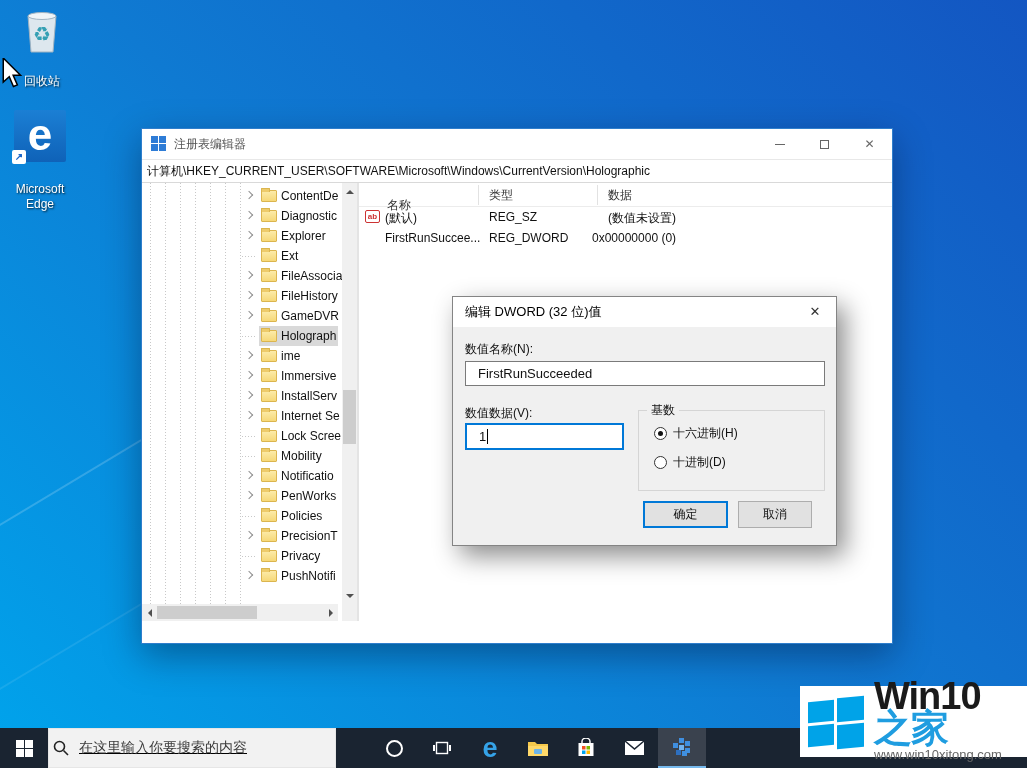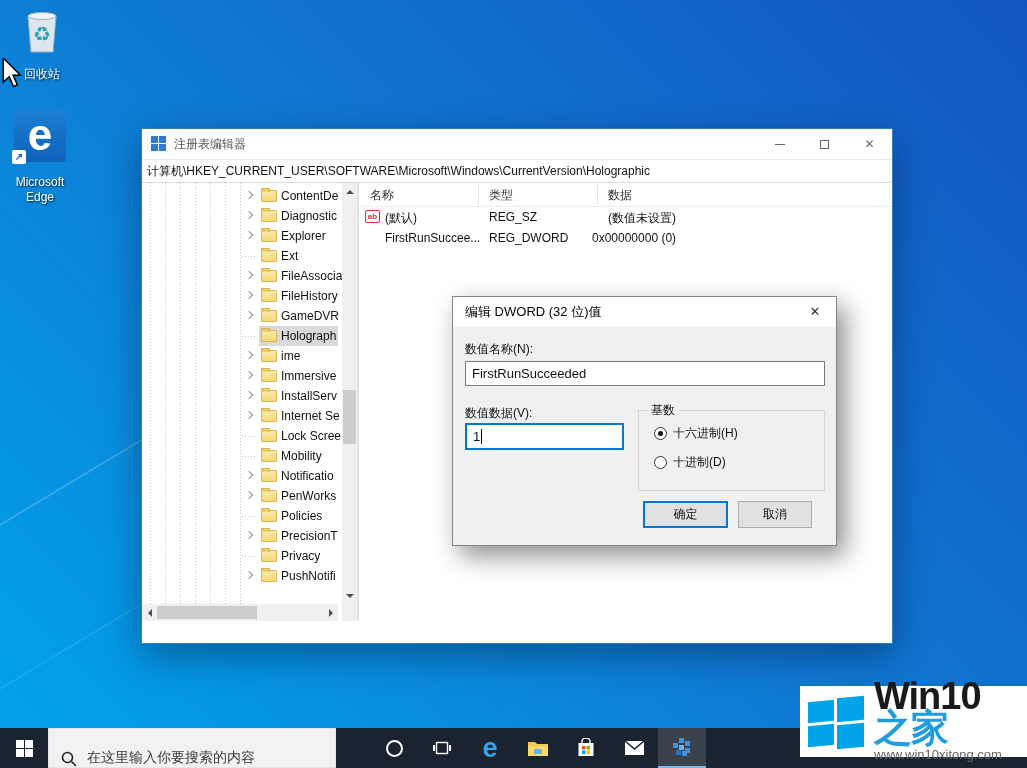--- a/index.html
+++ b/index.html
@@ -5,21 +5,21 @@
   * { margin:0; padding:0; box-sizing:border-box; }
   body { background:#000; font-family:"Liberation Sans", sans-serif; }
   .screen { position:relative; width:1027px; height:768px; overflow:hidden;
     background:linear-gradient(45deg,#00a4ec 0%,#0f7ad2 48%,#1356c2 100%); }
   .ray { position:absolute; background:rgba(255,255,255,.18); height:2px; transform-origin:left center; pointer-events:none; }
   .ray1 { left:-60px; top:560px; width:640px; transform:rotate(-31deg); }
   .ray2 { left:-120px; top:760px; width:900px; transform:rotate(-31deg); opacity:.5; }
 
   
   .desk-icon { position:absolute; width:76px; text-align:center; color:#fff; font-size:12px; }
-  .desk-icon .lbl { text-shadow:1px 1px 2px rgba(0,0,0,.8); line-height:15px; display:block; margin-top:13px; }
+  .desk-icon .lbl { text-shadow:1px 1px 2px rgba(0,0,0,.8); line-height:15px; display:block; margin-top:20px; }
   .bin-art { width:44px; height:46px; margin:0 auto; position:relative; }
   .edge-tile { width:52px; height:52px; margin:0 auto; background:linear-gradient(180deg,#1b7fd4,#0f62b8); border-radius:2px;
     color:#fff; font-size:44px; font-weight:bold; line-height:50px; position:relative; }
   .shortcut-arrow { position:absolute; left:-2px; bottom:-2px; width:14px; height:14px; background:#fff; border-radius:2px;
     font-size:10px; line-height:14px; color:#1b66c9; font-weight:bold; }
 
   
   .cursor { position:absolute; left:2px; top:58px; z-index:60; }
 
   
@@ -84,43 +84,43 @@
   .ico-dword { background:#2d74c8; border-radius:2px; position:relative; }
   .ico-dword:before { content:""; position:absolute; left:2px; top:3px; width:11px; height:2px; background:rgba(255,255,255,.9);
     box-shadow:0 4px 0 rgba(255,255,255,.9); }
 
   
   .dialog { position:absolute; left:452px; top:296px; width:385px; height:250px; background:#f0f0f0;
     border:1px solid #848484; box-shadow:8px 10px 24px rgba(0,0,0,.45); z-index:20; }
   .dlg-title { height:30px; background:#fff; display:flex; align-items:center; padding-left:12px; font-size:13px; color:#000; }
   .dlg-close { margin-left:auto; width:42px; height:30px; text-align:center; line-height:30px; font-size:13px; color:#333; }
   .dlg-label { position:absolute; font-size:12px; color:#111; }
-  .field { position:absolute; background:#fff; font-size:13px; color:#111; display:flex; align-items:center; padding-left:6px; }
+  .field { position:absolute; background:#fff; font-size:13px; color:#111; display:flex; align-items:center; padding-left:12px; }
   .field-name { left:12px; top:64px; width:360px; height:25px; border:1px solid #7a7a7a; }
   .field-data { left:12px; top:126px; width:159px; height:27px; border:2px solid #0078d7; }
   .caret { width:1px; height:15px; background:#000; margin-left:1px; }
   .groupbox { position:absolute; left:185px; top:113px; width:187px; height:81px; border:1px solid #d5d5d5; }
   .groupbox .gb-label { position:absolute; top:-9px; left:8px; background:#f0f0f0; padding:0 4px; font-size:12px; color:#111; }
   .radio-row { position:absolute; left:15px; display:flex; align-items:center; font-size:12px; color:#111; }
   .radio { width:13px; height:13px; border:1px solid #333; border-radius:50%; background:#fff; margin-right:6px; position:relative; }
   .radio.checked:before { content:""; position:absolute; left:3px; top:3px; width:5px; height:5px; background:#111; border-radius:50%; }
   .dlg-btn { position:absolute; top:204px; height:27px; background:#e1e1e1; border:1px solid #adadad;
     font-size:12px; color:#111; text-align:center; line-height:25px; }
   .btn-ok { left:190px; width:85px; border:2px solid #0078d7; line-height:23px; }
   .btn-cancel { left:285px; width:74px; }
 
   
   .taskbar { position:absolute; left:0; bottom:0; width:1027px; height:40px; background:#1a2431; display:flex; z-index:40; }
   .tb-btn { width:48px; height:40px; display:flex; align-items:center; justify-content:center; flex:0 0 auto; }
   .start-logo { position:relative; width:17px; height:17px; }
   .start-logo span { position:absolute; width:8px; height:8px; background:#fff; }
   .start-logo span:nth-child(1){left:0;top:0;} .start-logo span:nth-child(2){right:0;top:0;}
   .start-logo span:nth-child(3){left:0;bottom:0;} .start-logo span:nth-child(4){right:0;bottom:0;}
-  .searchbox { width:288px; height:40px; background:#f2f2f2; border:1px solid #e6e6e6; display:flex; align-items:flex-end;
-    padding-left:12px; flex:0 0 auto; }
+  .searchbox { width:288px; height:40px; background:#f2f2f2; border:1px solid #e6e6e6; display:flex; align-items:center;
+    padding-left:4px; flex:0 0 auto;text-decoration:underline; }
   .searchbox .ph { font-size:14px; color:#3c3c3c; margin-left:10px; }
   .tb-gap { width:34px; flex:0 0 auto; }
   .cortana-ring { width:17px; height:17px; border:2px solid #fff; border-radius:50%; }
   .edge-e { color:#35a3e8; font-size:27px; font-weight:bold; line-height:38px; }
   .tb-active { background:rgba(255,255,255,.14); border-bottom:2px solid #76b9ed; }
   .reg-cubes { position:relative; width:18px; height:18px; }
   .reg-cubes span { position:absolute; background:#3f8fe0; width:5px; height:5px; }
   .twitter-tile { position:absolute; left:772px; bottom:5px; width:42px; height:34px; background:#55b7e8; border-radius:8px; }
 
   
@@ -362,21 +362,21 @@
           <span class="thumb-h" style="left:15px; width:100px;"></span>
           <span class="sb-btn" style="right:0;top:0;height:17px;">
               <span class="tri right"></span>
             </span>
         </div>
         <div class="corner"></div>
       </div>
 
       <div class="list-panel">
         <div class="list-header">
-          <span class="col-h" style="left:11px;">名称</span>
+          <span class="col-h" style="left:28px;margin-top:10px;">名称</span>
           <span class="col-sep" style="left:119px;"></span>
           <span class="col-h" style="left:130px;">类型</span>
           <span class="col-sep" style="left:238px;"></span>
           <span class="col-h" style="left:249px;">数据</span>
         </div>
         <div id="list-rows">
             <div class="list-row">
               <span class="val-ico ico-sz">ab</span>
               <span class="cell" style="left: 26px;">(默认)</span>
               <span class="cell" style="left: 130px;">REG_SZ</span>

